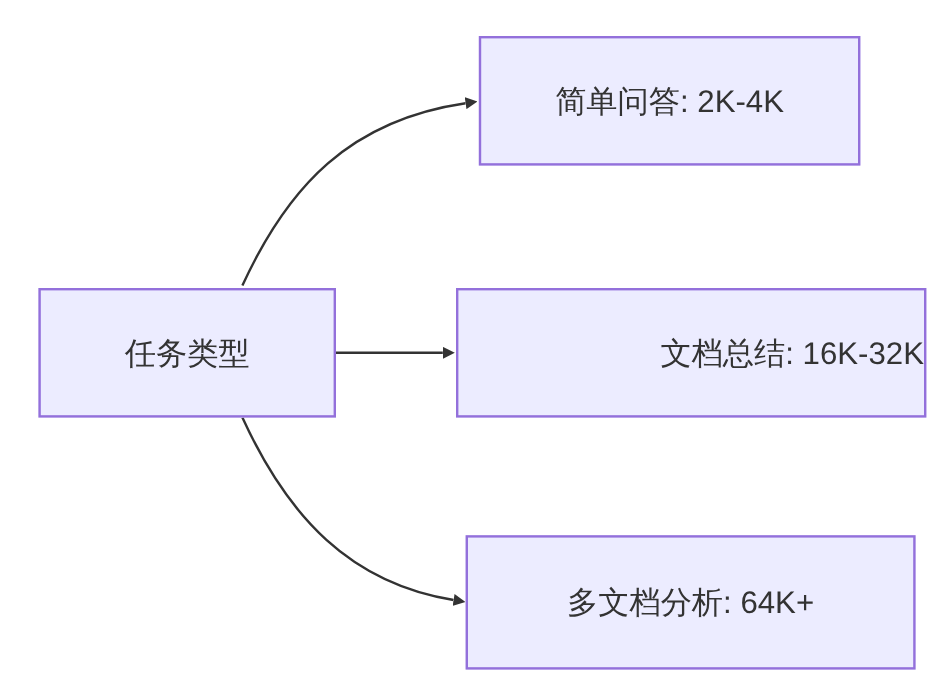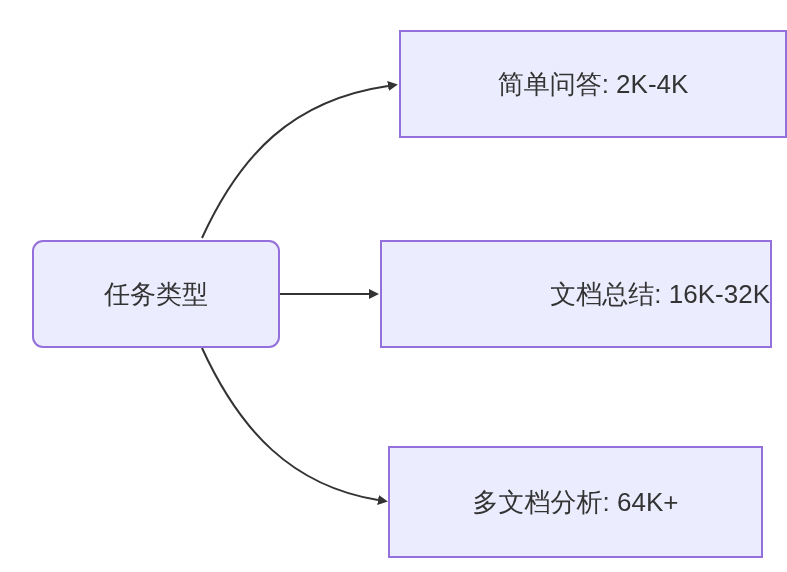--- a/index.html
+++ b/index.html
@@ -27,22 +27,22 @@
     background: #ECECFF;
     border: 2px solid #9370DB;
     display: flex;
     align-items: center;
     justify-content: center;
     font-size: 26px;
     color: #333333;
     text-align: center;
     white-space: nowrap;
   }
-  .node-root { left: 32px;  top: 240px; width: 248px; height: 108px; border-radius: 11px; }
-  .node-b1   { left: 399px; top: 30px;  width: 388px; height: 108px; }
+  .node-root { left: 32px;  top: 240px; width: 248px; height: 108px; }
+  .node-b1   { left: 399px; top: 30px;  width: 318px; height: 108px; }
   .node-b2   { left: 380px; top: 240px; width: 392px; height: 108px; justify-content: flex-end; }
   .node-b3   { left: 388px; top: 446px; width: 375px; height: 112px; }
 </style>
 </head>
 <body>
 
 <div class="canvas">
 
   <svg class="edges" width="787" height="572" viewBox="0 0 787 572">
     <defs>

